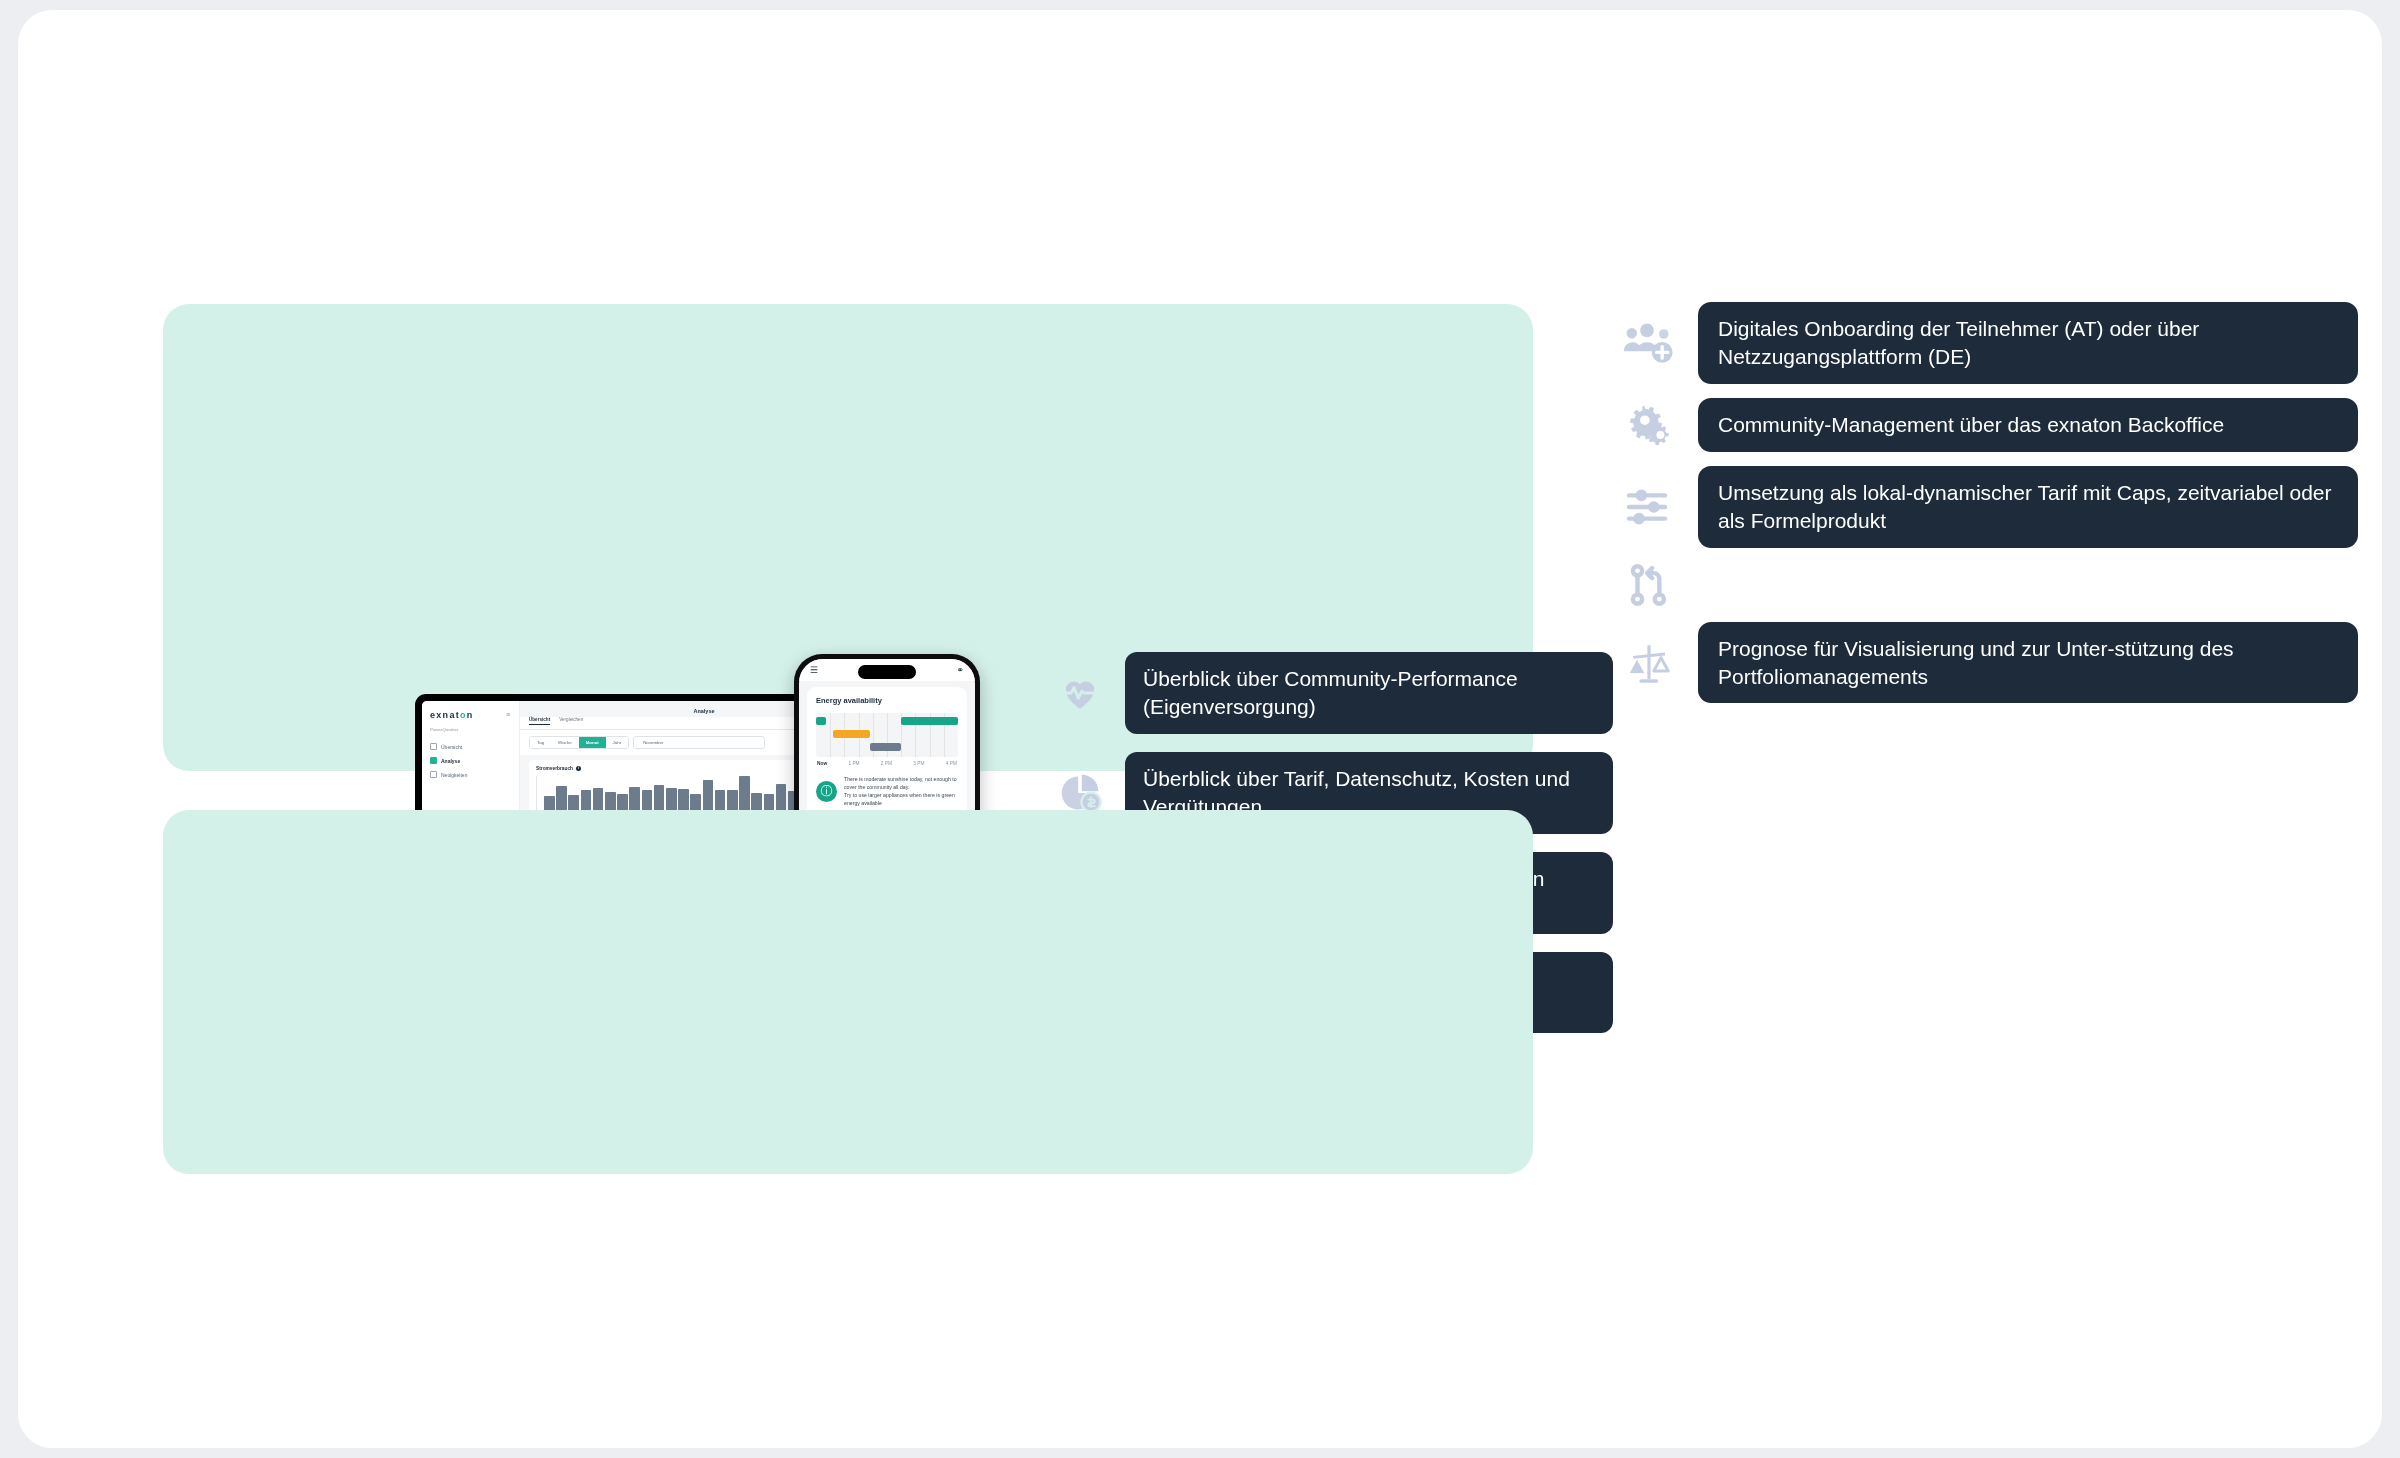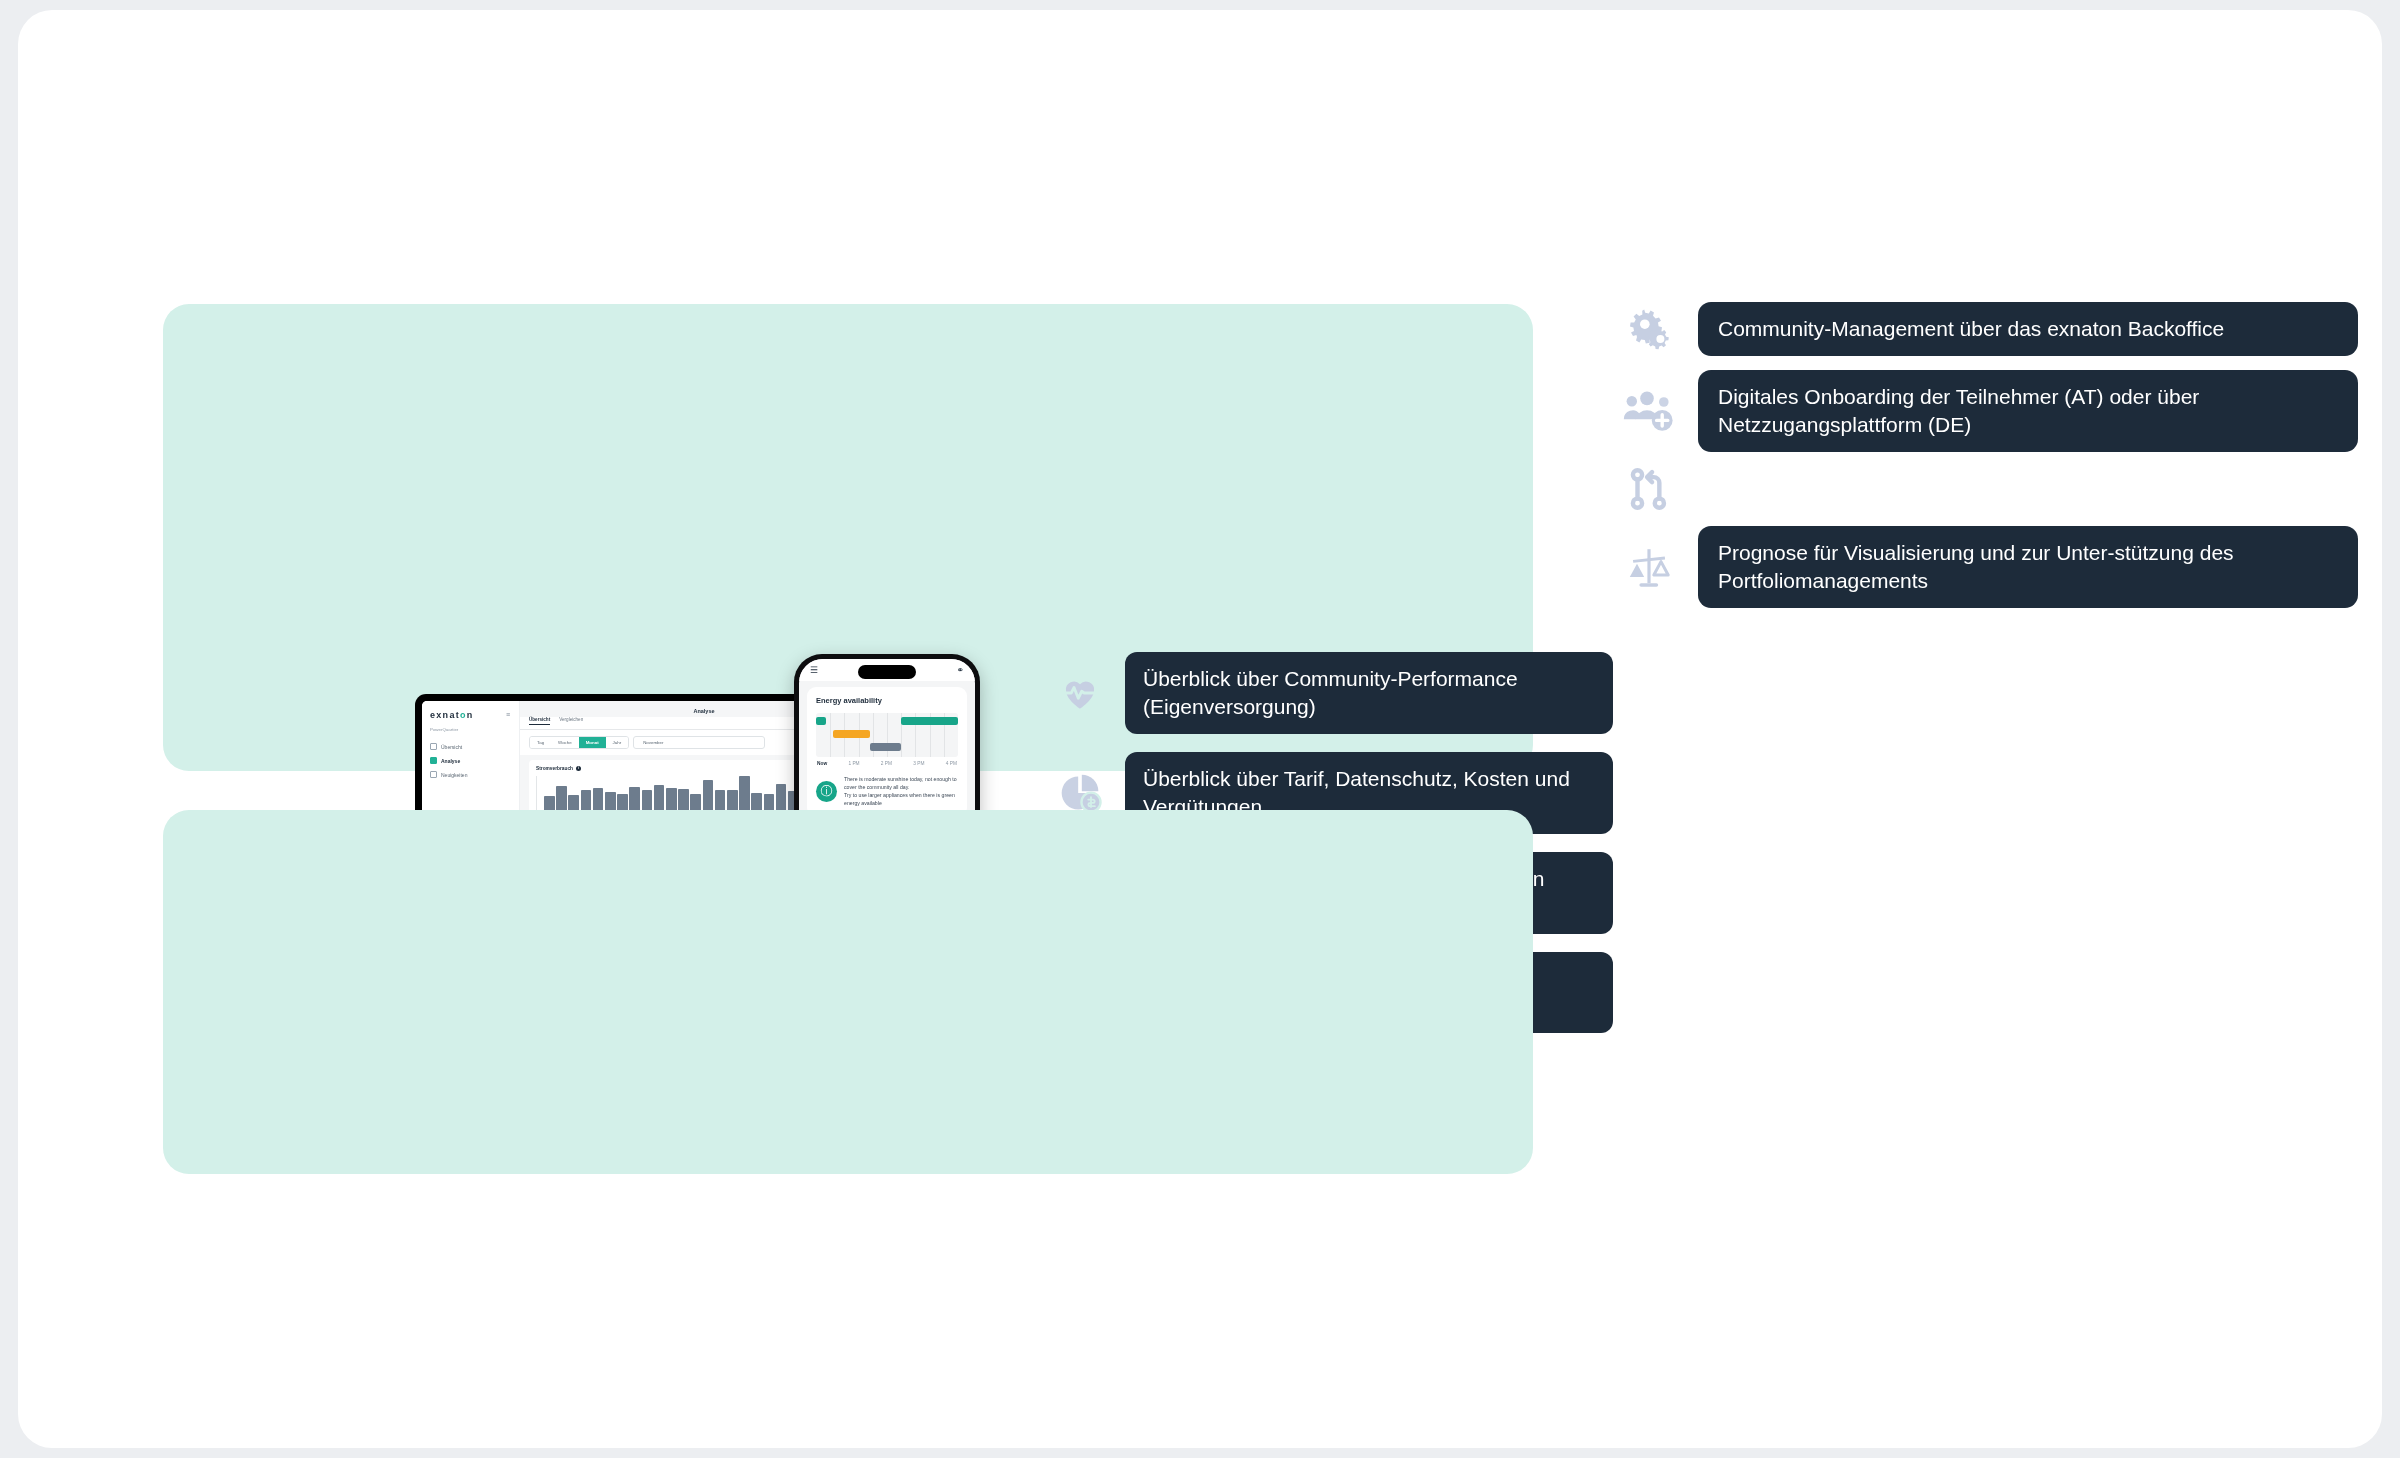--- a/index.html
+++ b/index.html
@@ -459,46 +459,57 @@
     <div class="legal">
 
       <div class="legal-item" style="top:214px;"></div>
     </div>
   </div>
 
   <div class="right">
 
     <div class="r-row">
       <div class="r-ic">
-        <svg width="50" height="48" viewBox="0 0 24 24" fill="currentColor">
-          <path d="M9.6 2.2l.5 1.7 1.8.3.9-1.5 1.7 1-.5 1.7 1.3 1.3 1.7-.5 1 1.7-1.5.9.3 1.8 1.7.5-.3 2-1.8-.1-.8 1.6 1.1 1.4-1.4 1.4-1.4-1.1-1.6.8.1 1.8-2 .3-.5-1.7-1.8-.3-.9 1.5-1.7-1 .5-1.7L5.7 15l-1.7.5-1-1.7L4.5 13l-.3-1.8L2.5 10.7l.3-2 1.8.1.8-1.6L4.3 5.8l1.4-1.4L7.1 5.5l1.6-.8-.1-1.8z"></path>
-          <circle cx="9.9" cy="9.6" r="2.6" fill="#d3f0e9" opacity=".0"></circle>
-          <circle cx="9.9" cy="9.6" r="2.4" fill="#fff"></circle>
-          <path d="M17.4 12.8l1.2.5 1-.8 1 1.1-.6 1.1.6 1.2 1.3.2-.2 1.5-1.3.2-.6 1.2.7 1.1-1.2 1-1-.8-1.2.5-.3 1.3-1.5-.1-.2-1.3-1.2-.6-1.1.7-.9-1.2.8-1-.4-1.2-1.3-.3.2-1.5 1.3-.1.6-1.2-.7-1.1 1.2-.9 1 .8 1.2-.4z"></path>
-          <circle cx="17.7" cy="17" r="2" fill="#fff"></circle>
-        </svg>
-      </div>
-      <div class="r-pill">Community-Management über das exnaton Backoffice</div>
-    </div>
-
-    <div class="r-row">
-      <div class="r-ic">
         <svg width="52" height="46" viewBox="0 0 26 23" fill="currentColor">
           <circle cx="12" cy="5.2" r="3.4"></circle>
           <path d="M6.2 15.6a6 6 0 0 1 11.6 0z"></path>
           <circle cx="4.4" cy="6.6" r="2.6"></circle>
           <path d="M.4 15.6a4.4 4.4 0 0 1 8 -2.6 7.6 7.6 0 0 0-2 2.6z"></path>
           <circle cx="20.4" cy="7" r="2.4" opacity=".9"></circle>
           <circle cx="19.6" cy="16.2" r="5.2"></circle>
           <path d="M19.6 13.4v5.6M16.8 16.2h5.6" stroke="#fff" stroke-width="1.7" stroke-linecap="round"></path>
         </svg>
       </div>
       <div class="r-pill">Digitales Onboarding der Teilnehmer (AT) oder über Netzzugangsplattform (DE)</div>
     </div>
 
+    <div class="r-row">
+      <div class="r-ic">
+        <svg width="50" height="48" viewBox="0 0 24 24" fill="currentColor">
+          <path d="M9.6 2.2l.5 1.7 1.8.3.9-1.5 1.7 1-.5 1.7 1.3 1.3 1.7-.5 1 1.7-1.5.9.3 1.8 1.7.5-.3 2-1.8-.1-.8 1.6 1.1 1.4-1.4 1.4-1.4-1.1-1.6.8.1 1.8-2 .3-.5-1.7-1.8-.3-.9 1.5-1.7-1 .5-1.7L5.7 15l-1.7.5-1-1.7L4.5 13l-.3-1.8L2.5 10.7l.3-2 1.8.1.8-1.6L4.3 5.8l1.4-1.4L7.1 5.5l1.6-.8-.1-1.8z"></path>
+          <circle cx="9.9" cy="9.6" r="2.6" fill="#d3f0e9" opacity=".0"></circle>
+          <circle cx="9.9" cy="9.6" r="2.4" fill="#fff"></circle>
+          <path d="M17.4 12.8l1.2.5 1-.8 1 1.1-.6 1.1.6 1.2 1.3.2-.2 1.5-1.3.2-.6 1.2.7 1.1-1.2 1-1-.8-1.2.5-.3 1.3-1.5-.1-.2-1.3-1.2-.6-1.1.7-.9-1.2.8-1-.4-1.2-1.3-.3.2-1.5 1.3-.1.6-1.2-.7-1.1 1.2-.9 1 .8 1.2-.4z"></path>
+          <circle cx="17.7" cy="17" r="2" fill="#fff"></circle>
+        </svg>
+      </div>
+      <div class="r-pill">Community-Management über das exnaton Backoffice</div>
+    </div>
+
+    <div class="r-row">
+      <div class="r-ic">
+        <svg width="50" height="44" viewBox="0 0 24 22" fill="none" stroke="currentColor" stroke-width="2.2" stroke-linecap="round">
+          <path d="M2 5.2h18M2 11h18M2 16.8h18"></path>
+          <circle cx="8.2" cy="5.2" r="2.9" fill="currentColor" stroke="none"></circle>
+          <circle cx="14.4" cy="11" r="2.9" fill="currentColor" stroke="none"></circle>
+          <circle cx="7" cy="16.8" r="2.9" fill="currentColor" stroke="none"></circle>
+        </svg>
+      </div>
+      <div class="r-pill">Umsetzung als lokal-dynamischer Tarif mit Caps, zeitvariabel oder als Formelprodukt</div>
+    </div>
 
 
     <div class="r-row">
       <div class="r-ic">
         <svg width="44" height="46" viewBox="0 0 22 24" fill="none" stroke="currentColor" stroke-width="2.3" stroke-linecap="round">
           <circle cx="5" cy="4.6" r="2.4"></circle>
           <circle cx="5" cy="19.4" r="2.4"></circle>
           <circle cx="16.4" cy="19.4" r="2.4"></circle>
           <path d="M5 7v10M16.4 17V8.8a3 3 0 0 0-3-3h-2.9"></path>
           <path d="M12.6 3.2 10 5.8l2.6 2.6" stroke-linejoin="round"></path>

